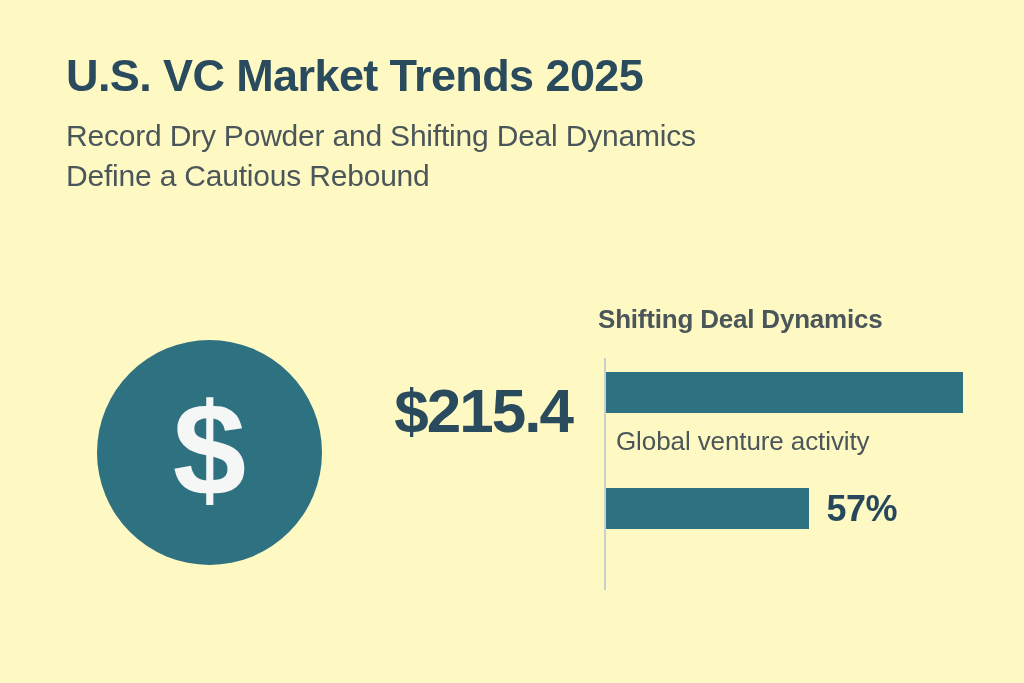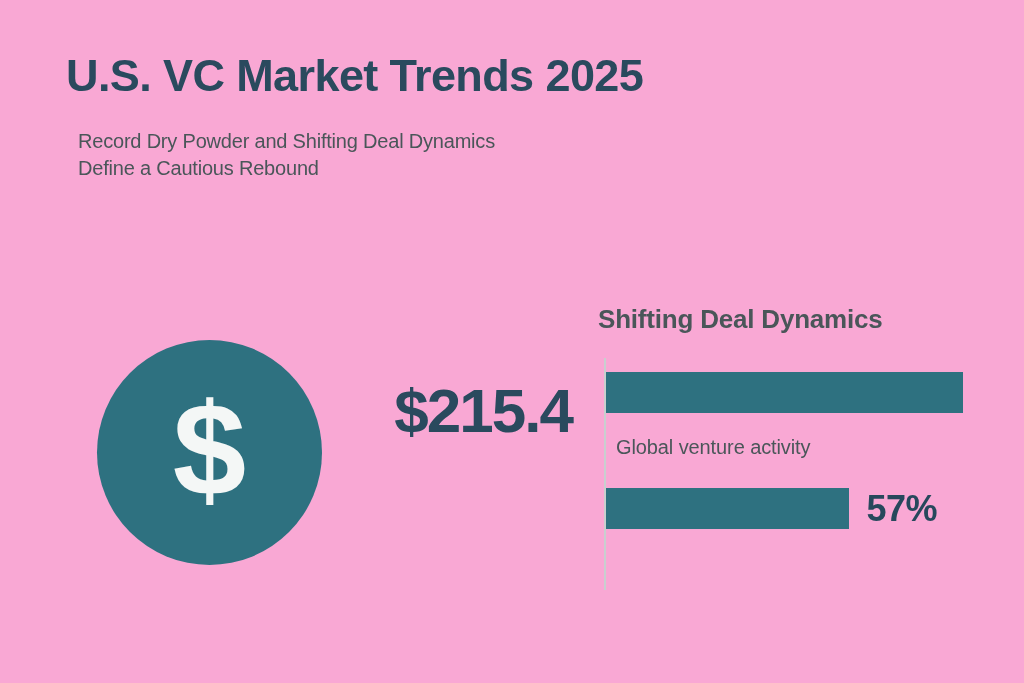--- a/index.html
+++ b/index.html
@@ -13,43 +13,43 @@
     background: #fdfcfa;
     font-family: "Liberation Sans", sans-serif;
     overflow: hidden;
     position: relative;
   }
 
   .infographic {
     position: relative;
     width: 1024px;
     height: 683px;
-    background: #f9a8d4;
+    background: #fef9c3;
   }
 
   
   .header {
     position: absolute;
     left: 66px;
     top: 52px;
     width: 900px;
   }
   .title {
     font-size: 45px;
     font-weight: bold;
     color: #2a4a5e;
     letter-spacing: -0.6px;
     line-height: 1.05;
     margin: 0;
     white-space: nowrap;
   }
   .subtitle {
-    margin: 12px;
+    margin: 0;
     padding-top: 17px;
-    font-size: 20px;
+    font-size: 30px;
     font-weight: normal;
     color: #4a5659;
     line-height: 1.32;
     letter-spacing: -0.2px;
   }
   .subtitle-line {
     display: block;
     white-space: nowrap;
   }
 
@@ -152,23 +152,23 @@
     top: 50%;
     transform: translateY(-50%);
     margin-left: 17px;
     font-size: 36px;
     font-weight: bold;
     color: #27485c;
     letter-spacing: -0.5px;
     white-space: nowrap;
   }
   .bar-label {
-    padding-top: 23px;
+    padding-top: 13px;
     padding-left: 10px;
-    font-size: 20px;
+    font-size: 26px;
     color: #4a5659;
     letter-spacing: -0.1px;
     white-space: nowrap;
   }
 </style>
 </head>
 <body>
 
 <div class="infographic">
 
@@ -195,19 +195,19 @@
     <div class="axis-line"></div>
 
     <div class="bar-group g1">
       <div class="bar" style="width: 357px; background: rgb(46, 113, 128);">
         <span class="bar-value"></span>
       </div>
       <div class="bar-label">Global venture activity</div>
     </div>
 
     <div class="bar-group g2">
-      <div class="bar" style="width: 203.49px; background: rgb(46, 113, 128); padding-left: 40px;">
+      <div class="bar" style="width: 203.49px; background: rgb(46, 113, 128);">
         <span class="bar-value">57%</span>
       </div>
     </div>
   </div>
 
 </div>
 
 </body></html>

